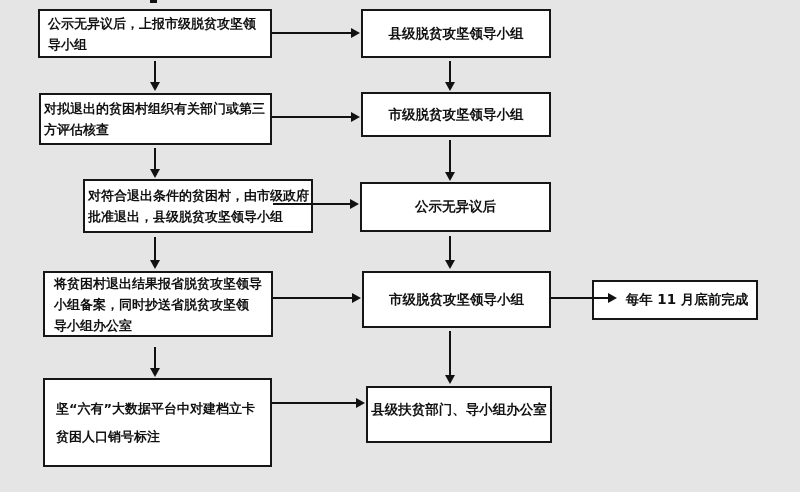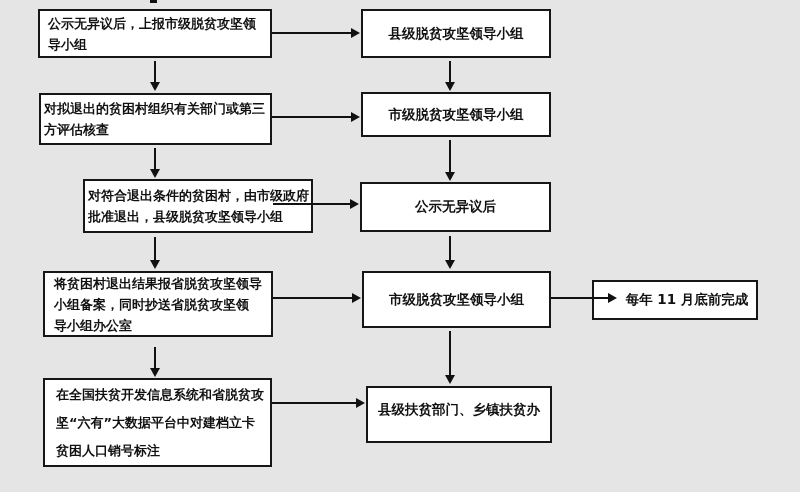--- a/index.html
+++ b/index.html
@@ -105,21 +105,20 @@
     <div class="tline">批准退出，县级脱贫攻坚领导小组</div>
   </div>
 
   <div class="node left" style="left:43px;top:271px;width:230px;height:66px;padding:2px 2px 2px 9px;">
     <div class="tline">将贫困村退出结果报省脱贫攻坚领导</div>
     <div class="tline">小组备案，同时抄送省脱贫攻坚领</div>
     <div class="tline">导小组办公室</div>
   </div>
 
   <div class="node left" style="left:43px;top:378px;width:229px;height:89px;padding:2px 2px 2px 11px;line-height:28px;">
-    <div class="tline">在全国扶贫开发信息系统和省脱贫攻</div>
     <div class="tline">坚“六有”大数据平台中对建档立卡</div>
     <div class="tline">贫困人口销号标注</div>
   </div>
 
   <div class="node right" style="left:361px;top:9px;width:190px;height:49px;">
     <div>县级脱贫攻坚领导小组</div>
   </div>
 
   <div class="node right" style="left:361px;top:92px;width:190px;height:45px;">
     <div>市级脱贫攻坚领导小组</div>
@@ -127,21 +126,21 @@
 
   <div class="node right" style="left:360px;top:182px;width:191px;height:50px;">
     <div>公示无异议后</div>
   </div>
 
   <div class="node right" style="left:362px;top:271px;width:189px;height:57px;">
     <div>市级脱贫攻坚领导小组</div>
   </div>
 
   <div class="node right" style="left:366px;top:386px;width:186px;height:57px;padding-bottom:10px;">
-    <div>县级扶贫部门、乡镇扶贫办</div>
+    <div>县级扶贫部门、导小组办公室</div>
   </div>
 
   <div class="node right" style="left:592px;top:280px;width:166px;height:40px;padding-left:24px;">
     <div>每年 11 月底前完成</div>
   </div>
 
   <div class="arrow-v" style="left:150px;top:61px;height:30px;">
     <i class="shaft"></i>
       <i class="head"></i>
   </div>

